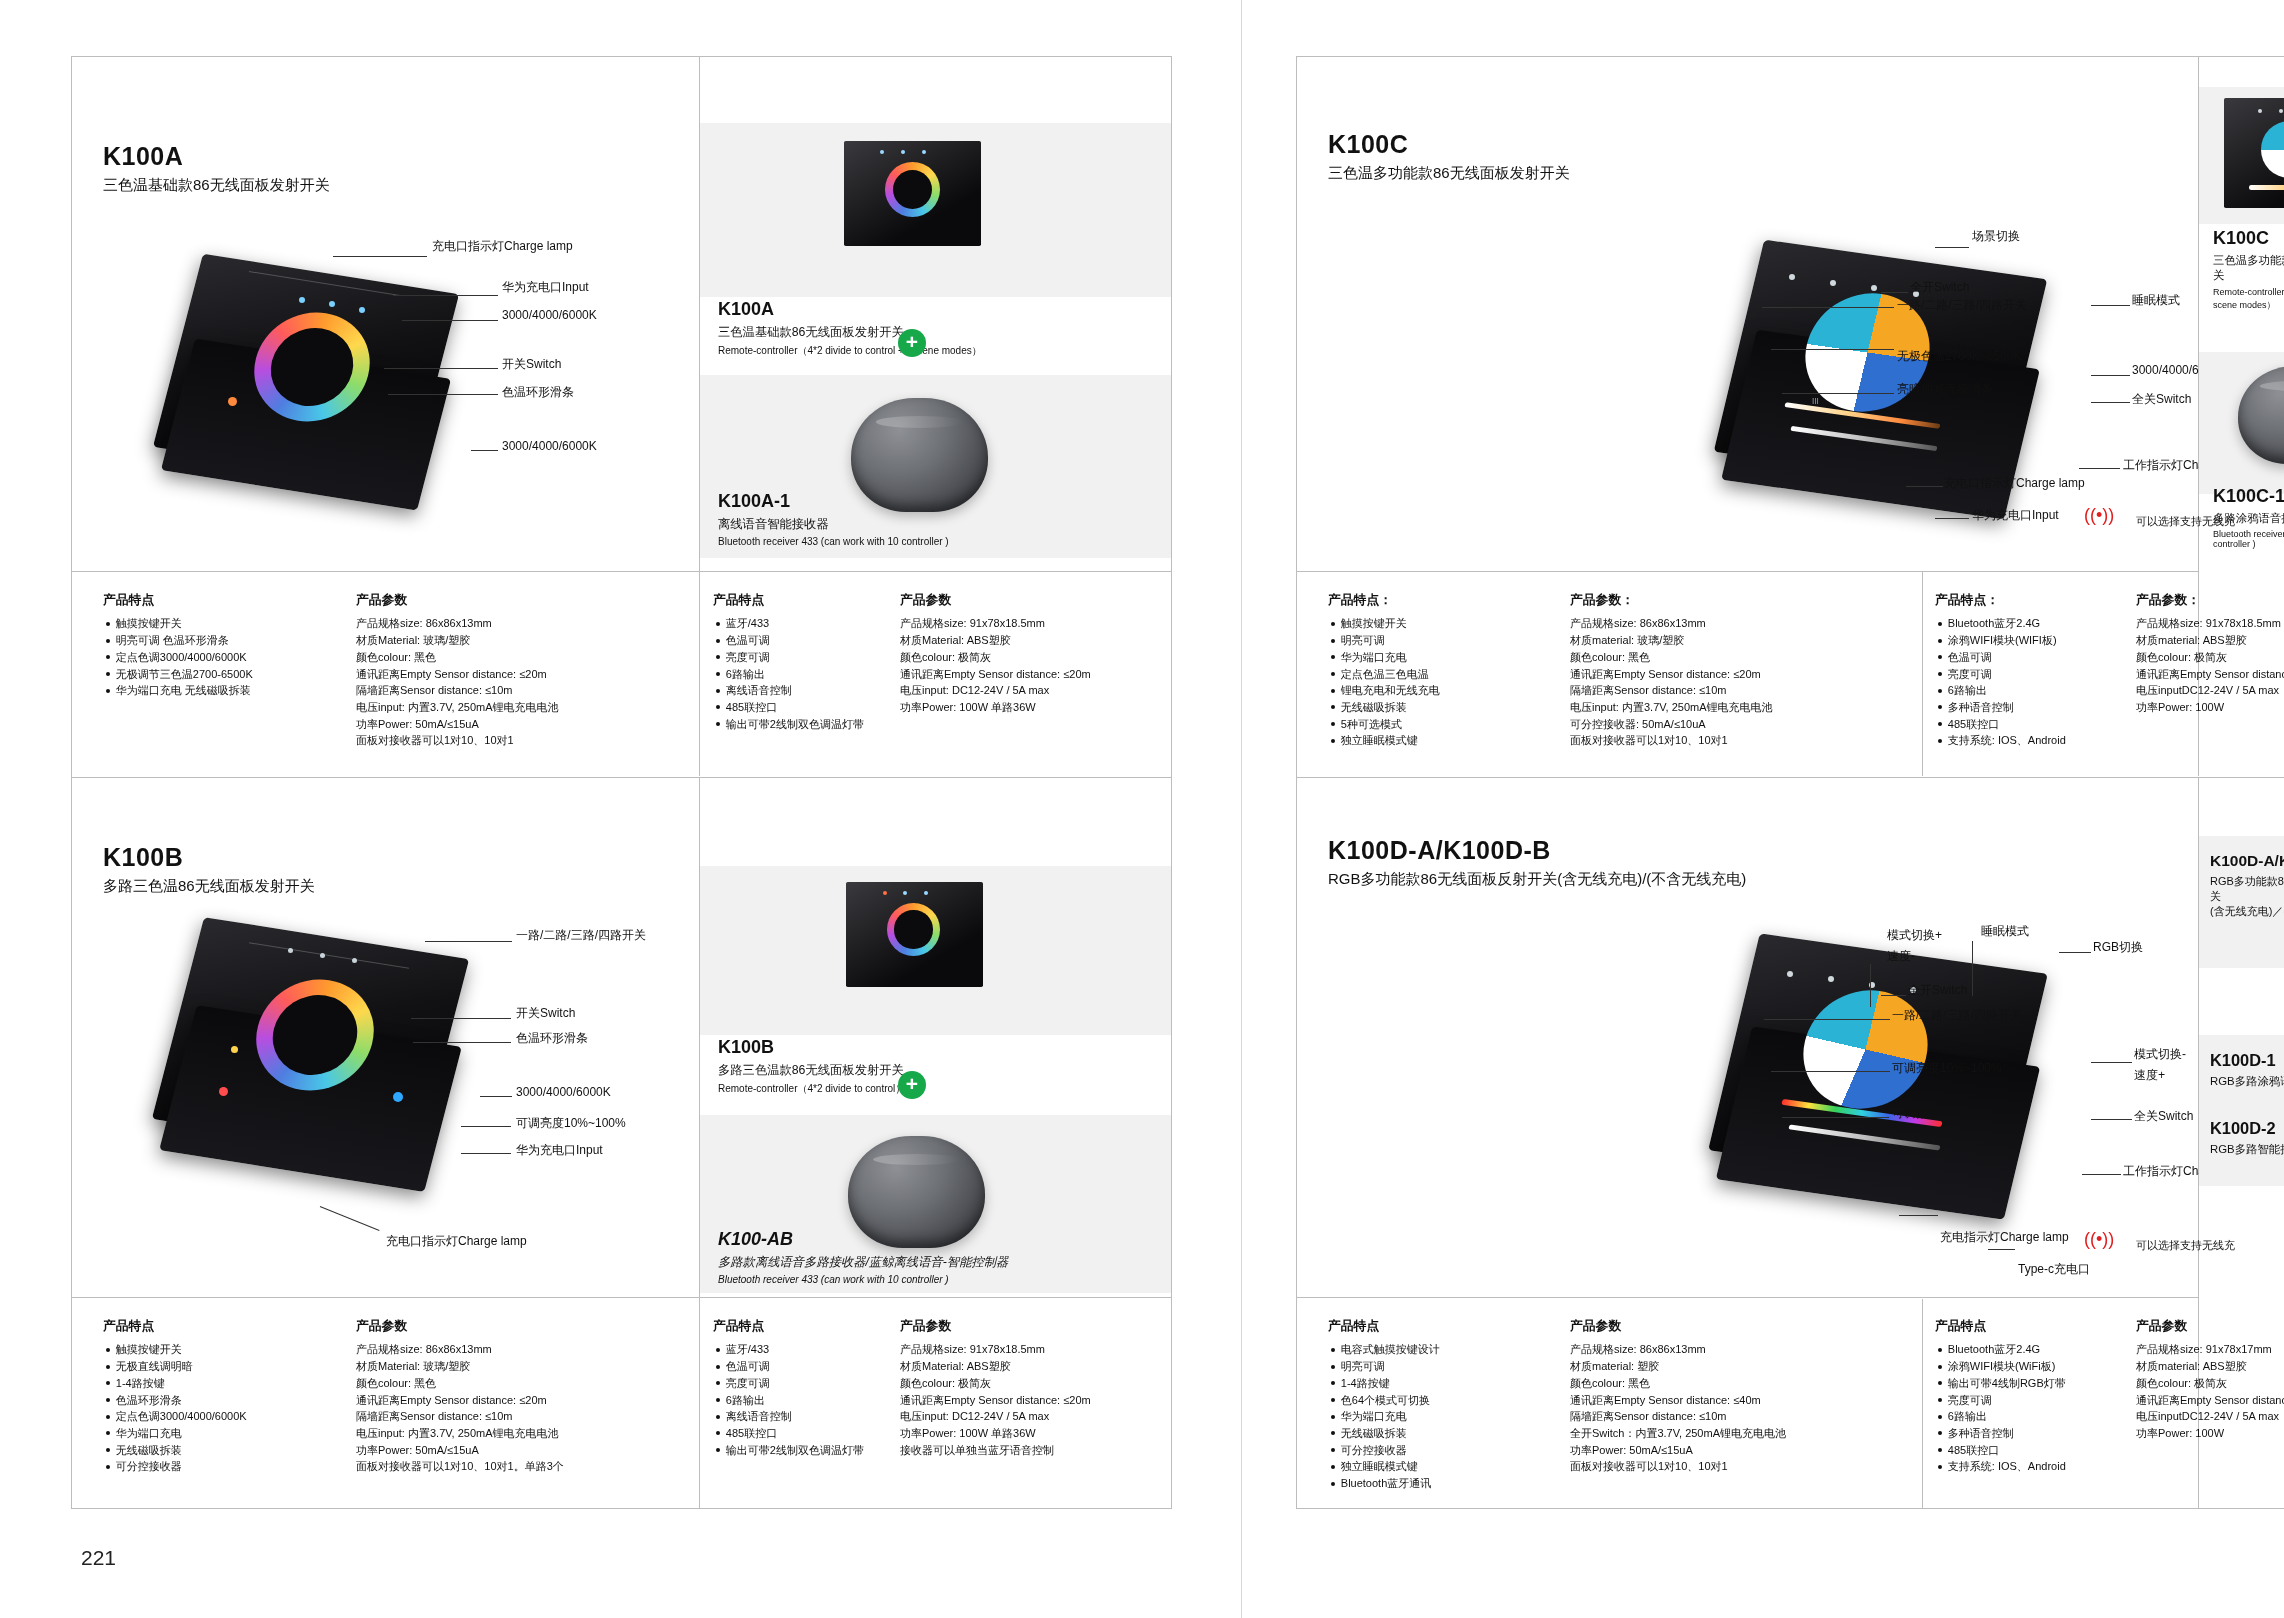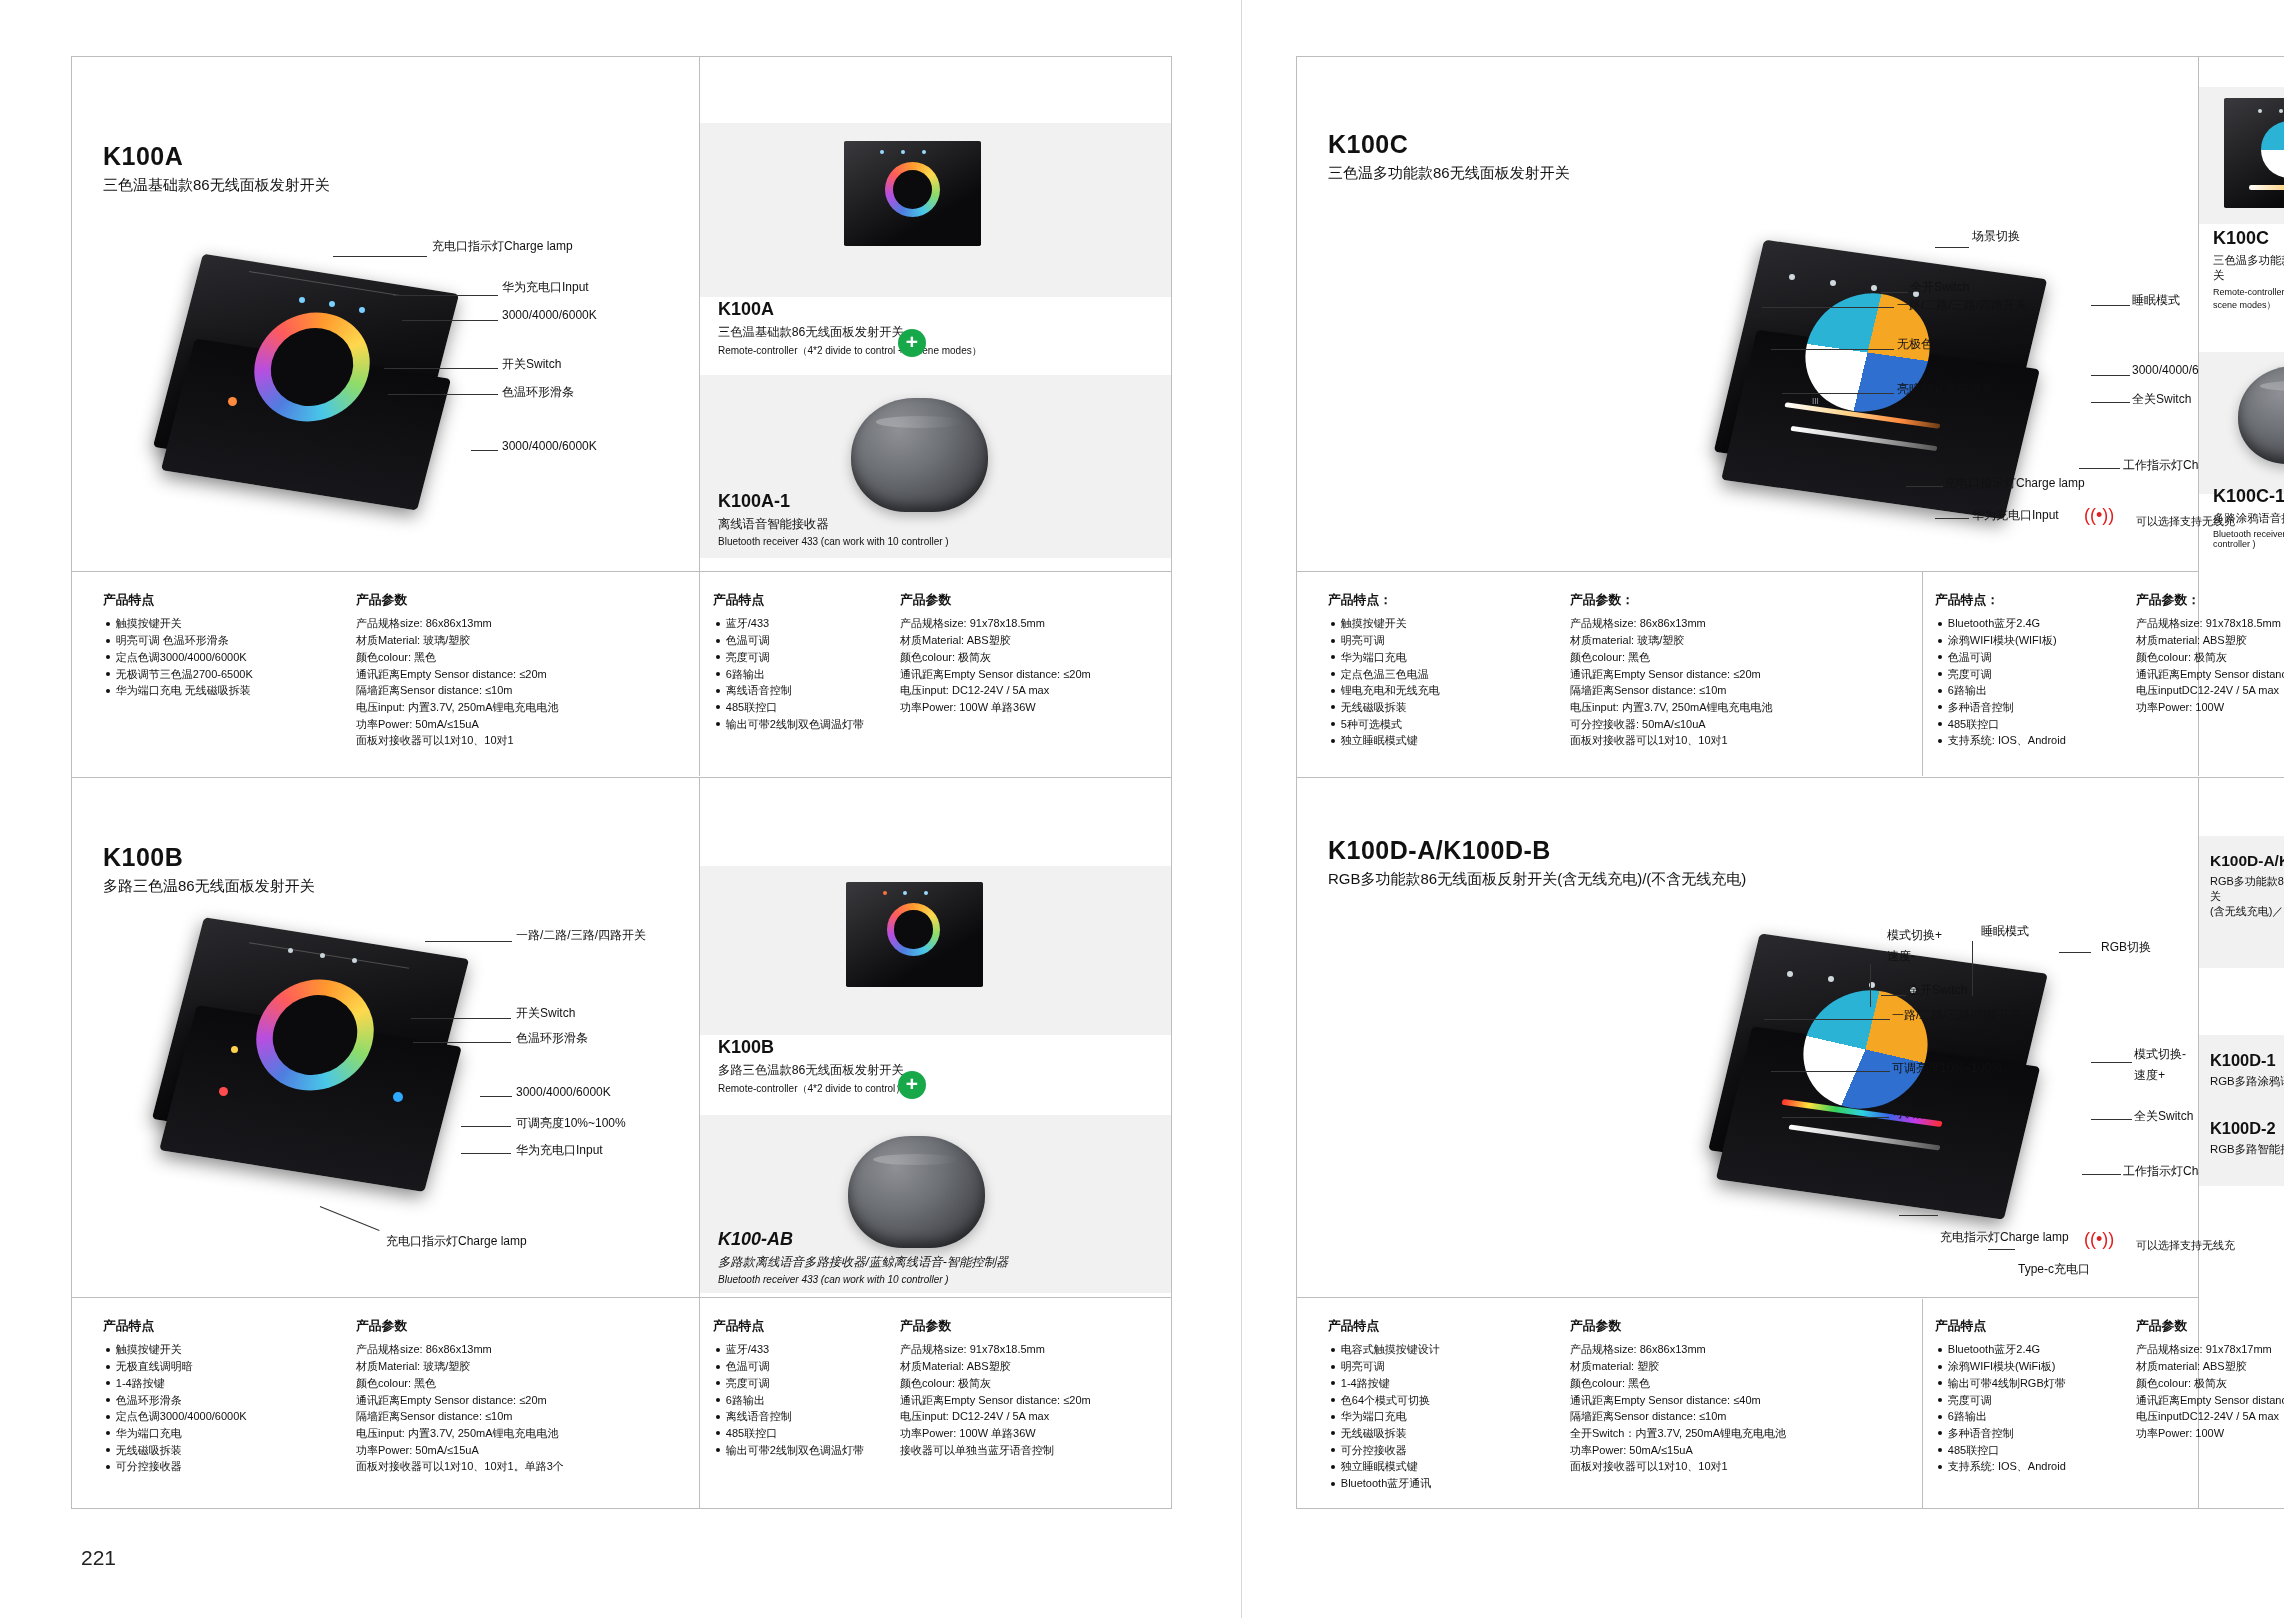--- a/index.html
+++ b/index.html
@@ -374,21 +374,21 @@
       <div class="dot" style="left:672px; top:291px; width:6.4px; height:6.4px; background:#cfd8dd;"></div>
       <div class="device-label" style="left:571px; top:397px;">III</div>
     </div>
 
     <div class="callout-label" style="left:731px; top:228px;">场景切换</div>
     <div class="lead" style="left:694px; top:247px; width:34px;"></div>
     <div class="callout-label" style="left:669px; top:279px;">全开Switch</div>
     <div class="lead" style="left:640px; top:292px; width:27px;"></div>
     <div class="callout-label" style="left:656px; top:297px;">一路/二路/三路/四路开关</div>
     <div class="lead" style="left:521px; top:307px; width:132px;"></div>
-    <div class="callout-label" style="left:656px; top:336px;">无极色温2700K~6500K</div>
+    <div class="callout-label" style="left:656px; top:348px;">无极色温2700K~6500K</div>
     <div class="lead" style="left:530px; top:349px; width:123px;"></div>
     <div class="callout-label" style="left:656px; top:381px;">亮暗加减无极滑条</div>
     <div class="lead" style="left:541px; top:393px; width:112px;"></div>
     <div class="callout-label" style="left:703px; top:475px;">充电口指示灯Charge lamp</div>
     <div class="lead" style="left:665px; top:486px; width:37px;"></div>
     <div class="callout-label" style="left:731px; top:507px;">华为充电口Input</div>
     <div class="lead" style="left:694px; top:518px; width:34px;"></div>
 
     <div class="callout-label" style="left:891px; top:292px;">睡眠模式</div>
     <div class="lead" style="left:850px; top:305px; width:39px;"></div>
@@ -490,21 +490,21 @@
       <div class="dot" style="left:587px; top:976px; width:6.4px; height:6.4px; background:#cfd8dd;"></div>
       <div class="dot" style="left:628px; top:982px; width:6.4px; height:6.4px; background:#cfd8dd;"></div>
       <div class="dot" style="left:669px; top:987px; width:6.4px; height:6.4px; background:#cfd8dd;"></div>
     </div>
 
     <div class="callout-label" style="left:646px; top:927px;">模式切换+</div>
     <div class="callout-label" style="left:646px; top:948px;">速度-</div>
     <div class="lead" style="left:629px; top:964px; width:0.9px; height:43px; background:#333;"></div>
     <div class="callout-label" style="left:740px; top:923px;">睡眠模式</div>
     <div class="lead" style="left:731px; top:941px; width:0.9px; height:55px; background:#333;"></div>
-    <div class="callout-label" style="left:852px; top:939px;margin-left:8px;">RGB切换</div>
+    <div class="callout-label" style="left:852px; top:939px;">RGB切换</div>
     <div class="lead" style="left:818px; top:952px; width:32px;"></div>
     <div class="callout-label" style="left:667px; top:982px;">全开Switch</div>
     <div class="lead" style="left:640px; top:995px; width:25px;"></div>
     <div class="callout-label" style="left:651px; top:1007px;">一路/二路/三路/四路开关</div>
     <div class="lead" style="left:523px; top:1019px; width:126px;"></div>
     <div class="callout-label" style="left:651px; top:1060px;">可调亮度10%~100%</div>
     <div class="lead" style="left:530px; top:1071px; width:119px;"></div>
     <div class="callout-label" style="left:651px; top:1105px;">可调颜色</div>
     <div class="lead" style="left:541px; top:1117px; width:107px;"></div>
 

